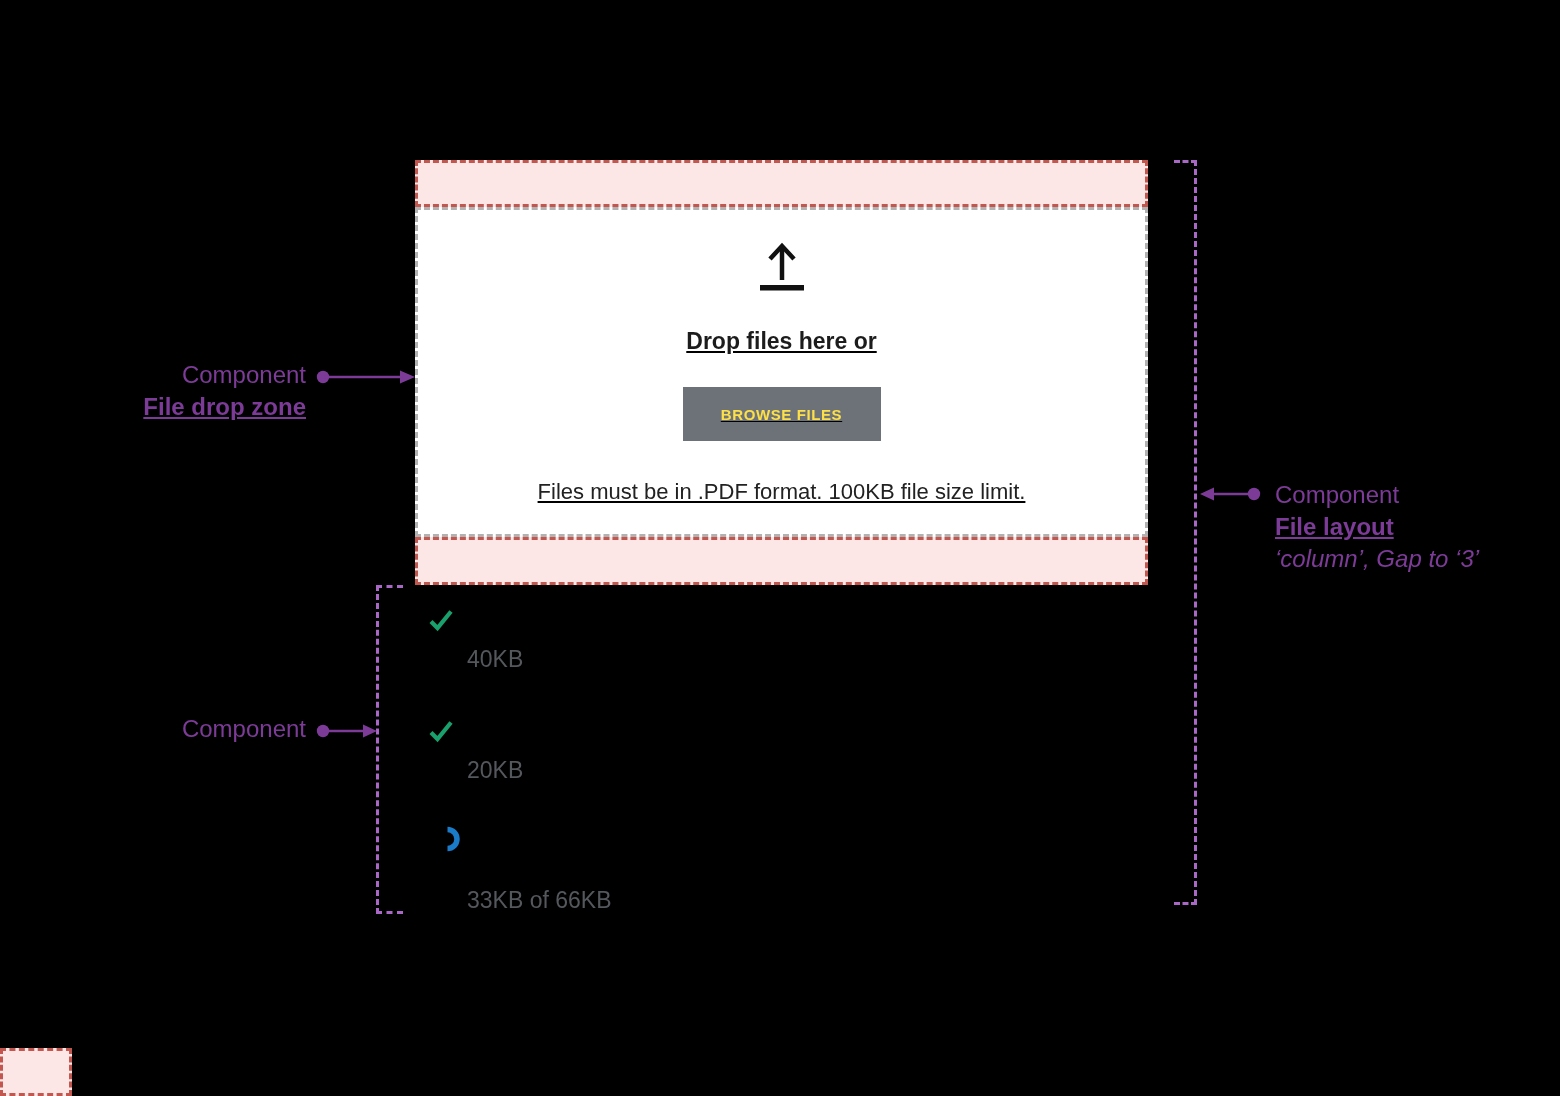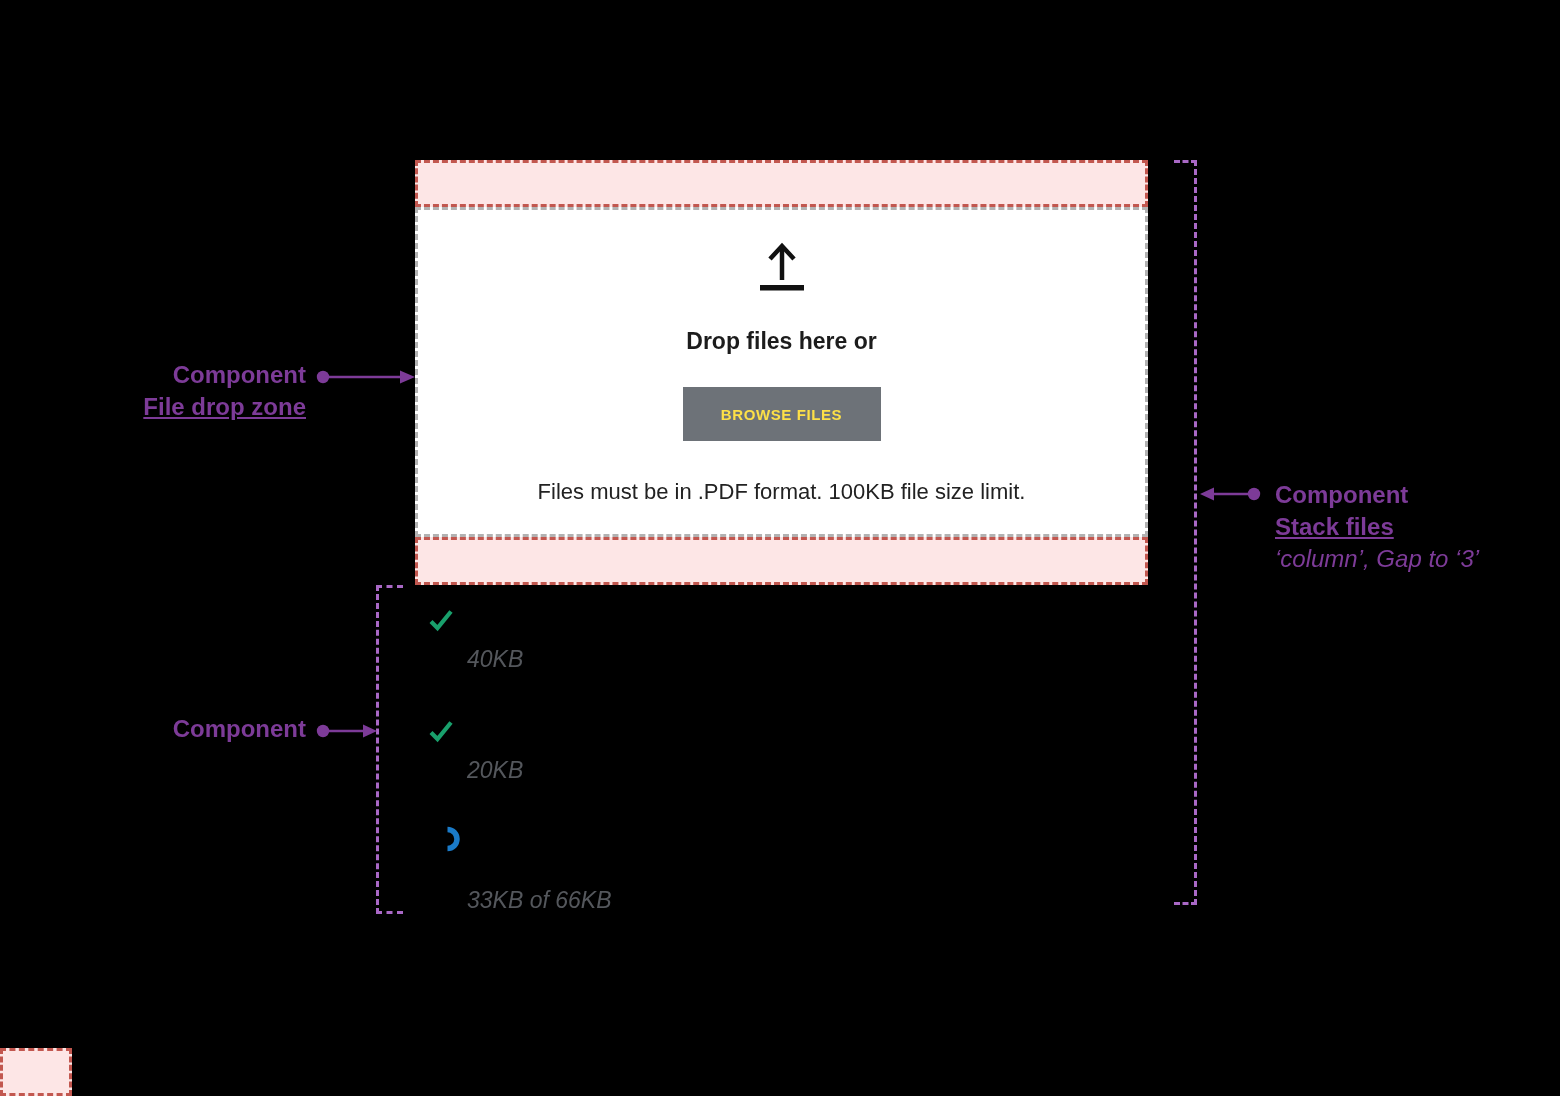--- a/index.html
+++ b/index.html
@@ -20,21 +20,21 @@
     background:#fde6e6;
     border:3px dashed #c2574f;
   }
   .pink-band.top{height:47px;}
   .pink-band.bottom{height:48px;}
   .drop-area{
     box-sizing:border-box;
     flex:1;
     background:#ffffff;
     border:3px dashed #b2b2b2;
-    display:flex;flex-direction:column;align-items:center;
+    display:flex;flex-direction:column;align-items:center;text-decoration:underline;
   }
   .upload-icon{margin-top:30px;}
   .drop-heading{
     margin-top:34px;
     font-size:23px;font-weight:700;color:#1c1c1c;line-height:30px;
   }
   .browse-btn{
     margin-top:31px;
     width:198px;height:54px;
     background:#6d7278;color:#fde047;
@@ -58,33 +58,33 @@
   }
   .list-outline{
     position:absolute;left:376px;top:585px;width:27px;height:329px;
     box-sizing:border-box;
     border-top:3px dashed #a968c6;
     border-left:3px dashed #a968c6;
     border-bottom:3px dashed #a968c6;
   }
   
   .ann{position:absolute;color:#7d3b98;font-size:24px;line-height:32px;}
-  .ann .kicker{font-weight:700;}
+  .ann .kicker{font-weight:400;}
   .ann .title{font-weight:700;text-decoration:underline;}
   .ann .note{font-style:italic;font-weight:400;}
   .ann-left{text-align:right;}
   .ann-dropzone{right:1254px;top:359px;width:260px;}
   .ann-staticlist{right:1254px;top:713px;width:260px;}
   .ann-stack{left:1275px;top:479px;width:280px;text-align:left;}
   .arrow-svg{position:absolute;}
   
   .list-item-icon{position:absolute;}
   .size-label{
     position:absolute;
-    color:#54575c;font-size:23px;line-height:28px;font-style:italic;
+    color:#54575c;font-size:23px;line-height:28px;
   }
   
   .corner-swatch{
     position:absolute;left:0;top:1048px;width:72px;height:48px;
     box-sizing:border-box;
     background:#fde6e6;border:3px dashed #c2574f;
   }
 </style>
 </head>
 <body>
@@ -143,21 +143,21 @@
   <div class="kicker">Component</div>
 </div>
 <svg class="arrow-svg" style="left:314px;top:723px" width="64" height="16">
   <circle cx="9" cy="8" r="6.2" fill="#7d3b98"></circle>
   <line x1="9" y1="8" x2="50" y2="8" stroke="#7d3b98" stroke-width="2.6"></line>
   <polygon points="49,1.5 63,8 49,14.5" fill="#7d3b98"></polygon>
 </svg>
 
 <div class="ann ann-stack">
   <div class="kicker">Component</div>
-  <div class="title">Stack files</div>
+  <div class="title">File layout</div>
   <div class="note">‘column’, Gap to ‘3’</div>
 </div>
 <svg class="arrow-svg" style="left:1199px;top:486px" width="64" height="16">
   <polygon points="15,1.5 1,8 15,14.5" fill="#7d3b98"></polygon>
   <line x1="14" y1="8" x2="55" y2="8" stroke="#7d3b98" stroke-width="2.6"></line>
   <circle cx="55" cy="8" r="6.2" fill="#7d3b98"></circle>
 </svg>
 
 <div class="corner-swatch"></div>
 

